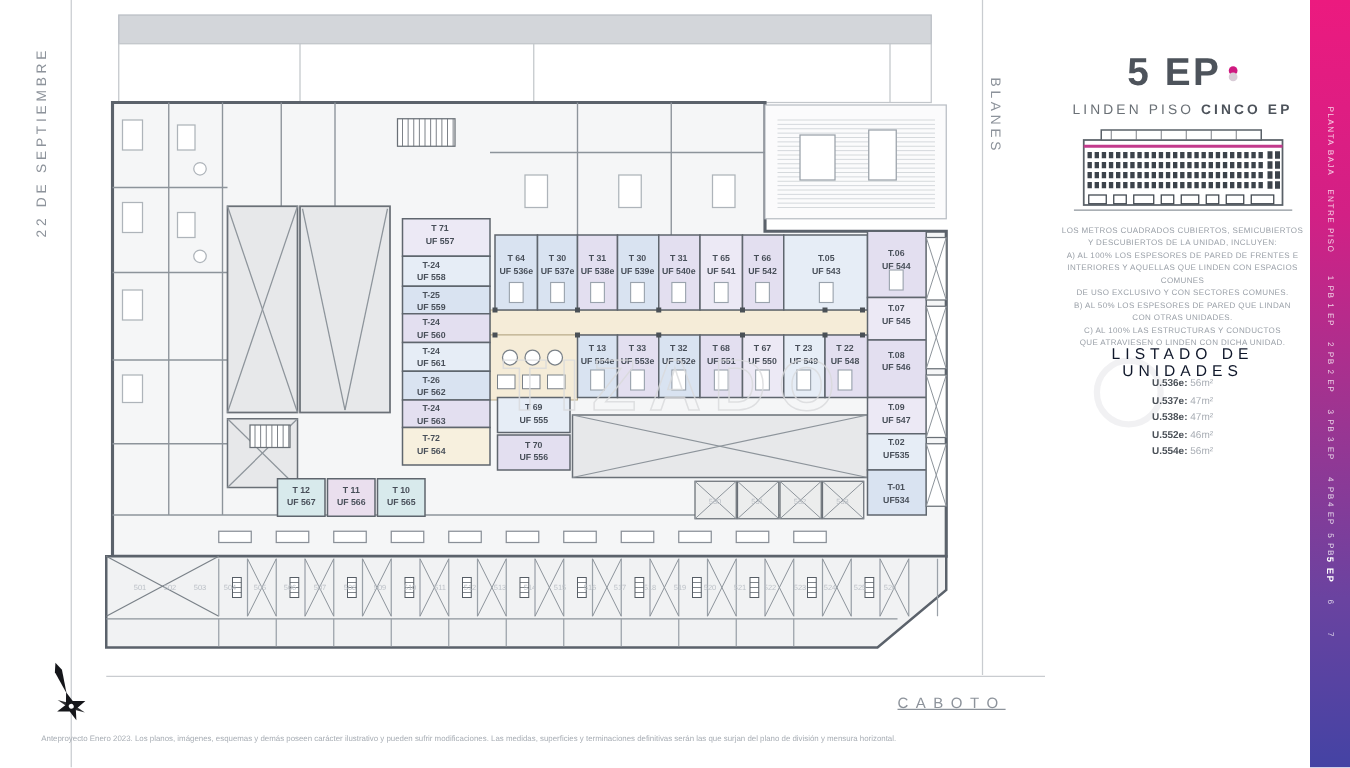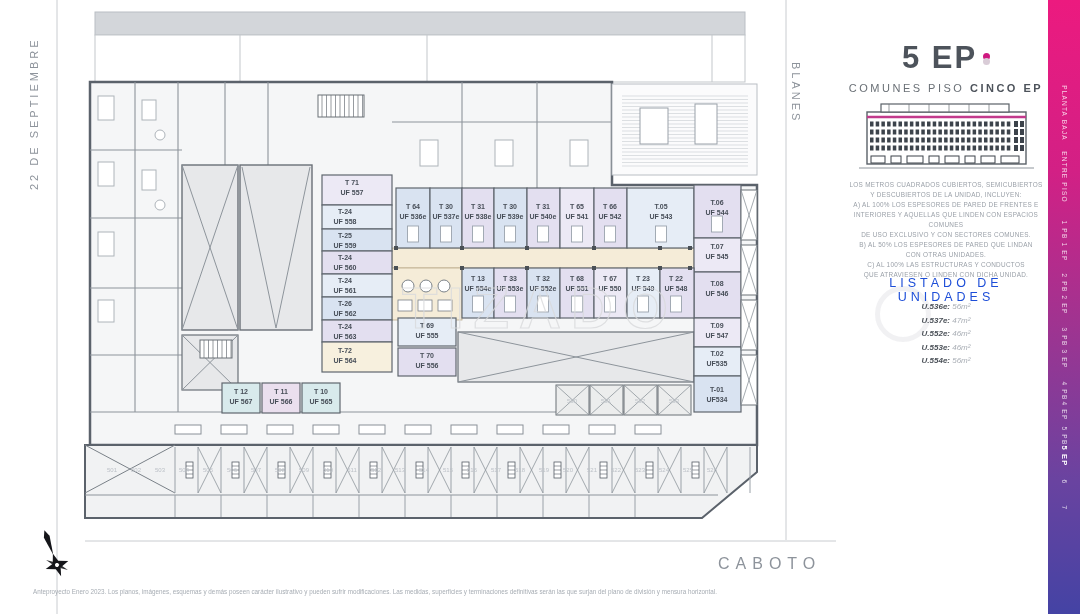--- a/index.html
+++ b/index.html
@@ -4,36 +4,36 @@
 <style>
   html,body{margin:0;padding:0;background:#ffffff;}
   body{width:1080px;height:614px;position:relative;overflow:hidden;
        font-family:"Liberation Sans", sans-serif;}
   .abs{position:absolute;}
 
   
   .street{color:#8d939b;font-size:11px;letter-spacing:3px;white-space:nowrap;}
   #street-left{left:28px;top:60px;writing-mode:vertical-rl;transform:rotate(180deg);height:130px;}
   #street-right{left:790px;top:62px;writing-mode:vertical-rl;}
-  #street-bottom{left:718px;top:555px;font-size:16px;letter-spacing:6px;}
+  #street-bottom{left:718px;top:555px;font-size:12px;letter-spacing:6px;text-decoration:underline;}
 
   
   #panel{left:845px;top:0;width:202px;height:614px;background:#fff;}
   #panel-title-row{top:40px;width:100%;text-align:center;}
   #panel-title{display:inline-block;font-size:31px;font-weight:800;color:#4d535b;letter-spacing:2px;}
   .colon-dot{display:inline-block;width:7px;height:7px;border-radius:50%;vertical-align:middle;margin-left:6px;}
   #dot-top{background:#cf1980;margin-bottom:14px;}
   #dot-bottom{background:#d9ccd7;position:absolute;margin-left:-7px;margin-top:18px;}
   #panel-subtitle{top:82px;width:100%;text-align:center;font-size:11px;letter-spacing:2.5px;color:#6a7076;}
   #panel-subtitle b{color:#4d535b;margin-top:14px;}
   #elevation{top:98px;left:14px;}
   #description{top:180px;width:100%;text-align:center;color:#9aa0a8;font-size:6.4px;line-height:10px;letter-spacing:.3px;}
-  #listado-title{top:276px;width:100%;text-align:center;font-size:12.5px;letter-spacing:4px;color:#1d4ed8;}
+  #listado-title{top:276px;width:100%;text-align:center;font-size:12.5px;letter-spacing:4px;color:#0f172a;}
   #unit-list{top:302px;width:100%;text-align:center;}
-  .unit-row{height:13.5px;font-size:8px;font-style:italic;}
+  .unit-row{height:13.5px;font-size:8px;}
   .unit-row b{color:#4b5158;}
   .unit-row span{color:#a8adb4;}
   #emblem{top:286px;left:30px;width:46px;height:46px;border:5px solid #ededf0;border-radius:50%;opacity:.8;}
 
   
   #floorbar{left:1048px;top:0;width:32px;height:614px;
     background:linear-gradient(180deg,#ec1a7f 0%,#d22085 28%,#a13390 52%,#6a43a0 78%,#4443a4 100%);}
   .floor-item{position:absolute;left:50%;transform:translate(-50%,-50%);
     writing-mode:vertical-rl;color:rgba(255,255,255,.78);font-size:6.5px;letter-spacing:1.2px;white-space:nowrap;cursor:pointer;}
   .floor-item.active{color:#ffffff;font-weight:bold;font-size:7.5px;}
@@ -591,21 +591,21 @@
 
 <div id="street-left" class="abs street">22 DE SEPTIEMBRE</div>
 <div id="street-right" class="abs street">BLANES</div>
 <div id="street-bottom" class="abs street">CABOTO</div>
 
 <div id="panel" class="abs">
   <div id="emblem" class="abs"></div>
   <div id="panel-title-row" class="abs">
     <span id="panel-title">5 EP</span><span class="colon-dot" id="dot-top"></span><span class="colon-dot" id="dot-bottom"></span>
   </div>
-  <div id="panel-subtitle" class="abs"><span>COMUNES PISO </span><b>CINCO EP</b></div>
+  <div id="panel-subtitle" class="abs"><span>LINDEN PISO </span><b>CINCO EP</b></div>
 
   <svg id="elevation" class="abs" width="175" height="78" viewBox="0 0 175 78">
     <line x1="0" y1="70" x2="175" y2="70" stroke="#8d949b" stroke-width="1"></line>
     <rect x="8" y="14" width="159" height="52" fill="#ffffff" stroke="#5a6168" stroke-width="1.4"></rect>
     <rect x="22" y="6" width="128" height="8" fill="#ffffff" stroke="#5a6168" stroke-width="1.2"></rect>
     <g stroke="#6a7077" stroke-width=".7">
       <line x1="30" y1="6" x2="30" y2="14"></line>
         <line x1="50" y1="6" x2="50" y2="14"></line>
         <line x1="70" y1="6" x2="70" y2="14"></line>
       <line x1="90" y1="6" x2="90" y2="14"></line>
@@ -649,22 +649,22 @@
       <div>DE USO EXCLUSIVO Y CON SECTORES COMUNES.</div>
       <div>B) AL 50% LOS ESPESORES DE PARED QUE LINDAN</div>
       <div>CON OTRAS UNIDADES.</div>
       <div>C) AL 100% LAS ESTRUCTURAS Y CONDUCTOS</div>
       <div>QUE ATRAVIESEN O LINDEN CON DICHA UNIDAD.</div>
     </div>
   <div id="listado-title" class="abs">LISTADO DE UNIDADES</div>
   <div id="unit-list" class="abs">
       <div class="unit-row"><b>U.536e: </b><span>56m²</span></div>
       <div class="unit-row"><b>U.537e: </b><span>47m²</span></div>
+      <div class="unit-row"><b>U.538e: </b><span>47m²</span></div>
       <div class="unit-row"><b>U.552e: </b><span>46m²</span></div>
-      <div class="unit-row"><b>U.553e: </b><span>46m²</span></div>
       <div class="unit-row"><b>U.554e: </b><span>56m²</span></div>
     </div>
 </div>
 
 <div id="floorbar" class="abs">
     <span class="floor-item" style="top: 113px;">PLANTA BAJA</span>
     <span class="floor-item" style="top: 177px;">ENTRE PISO</span>
     <span class="floor-item" style="top: 230px;">1 PB</span>
     <span class="floor-item" style="top: 252px;">1 EP</span>
     <span class="floor-item" style="top: 283px;">2 PB</span>

